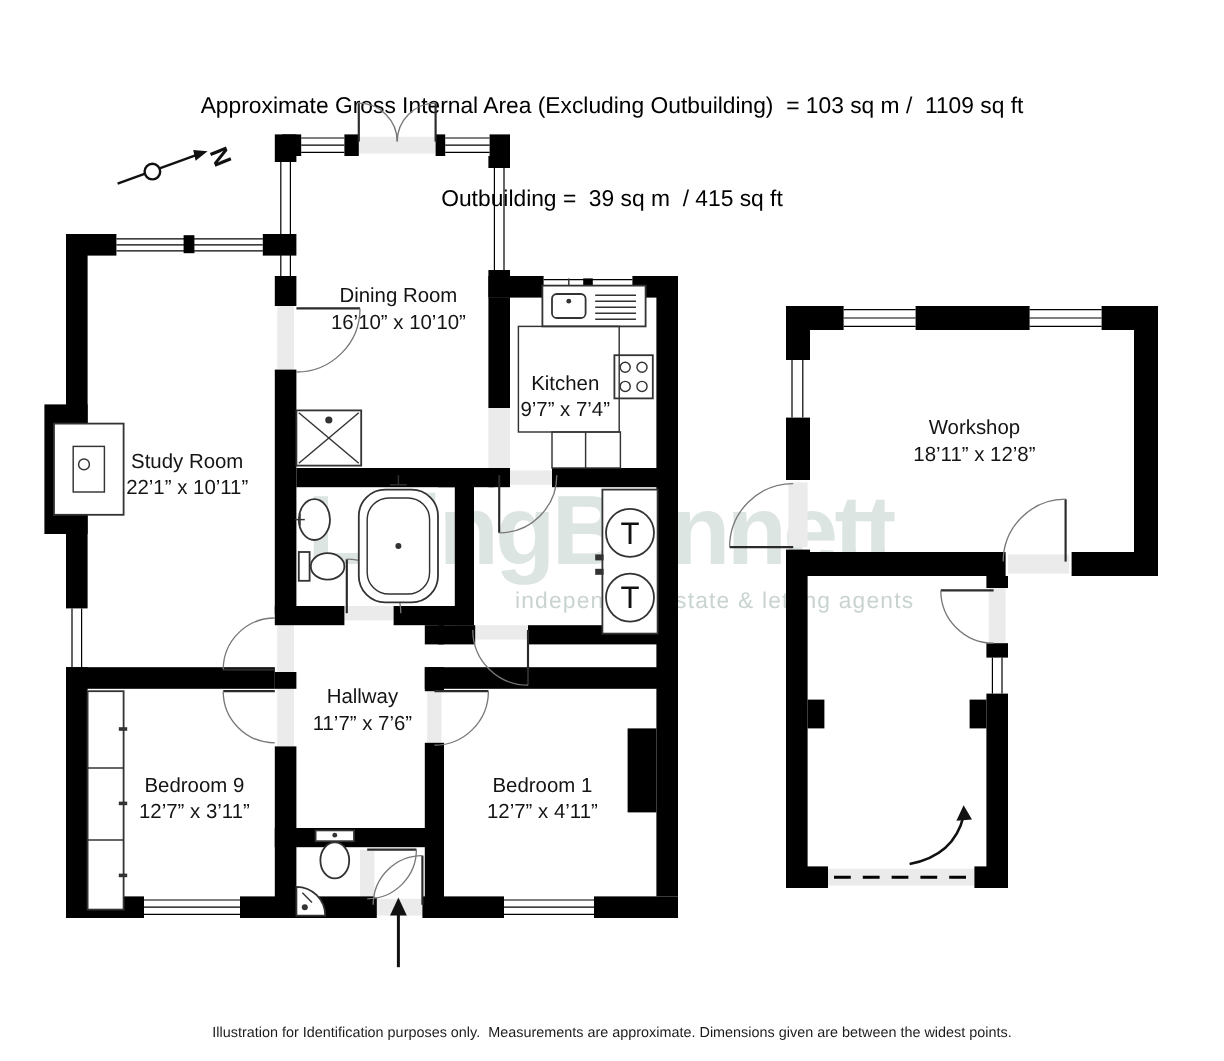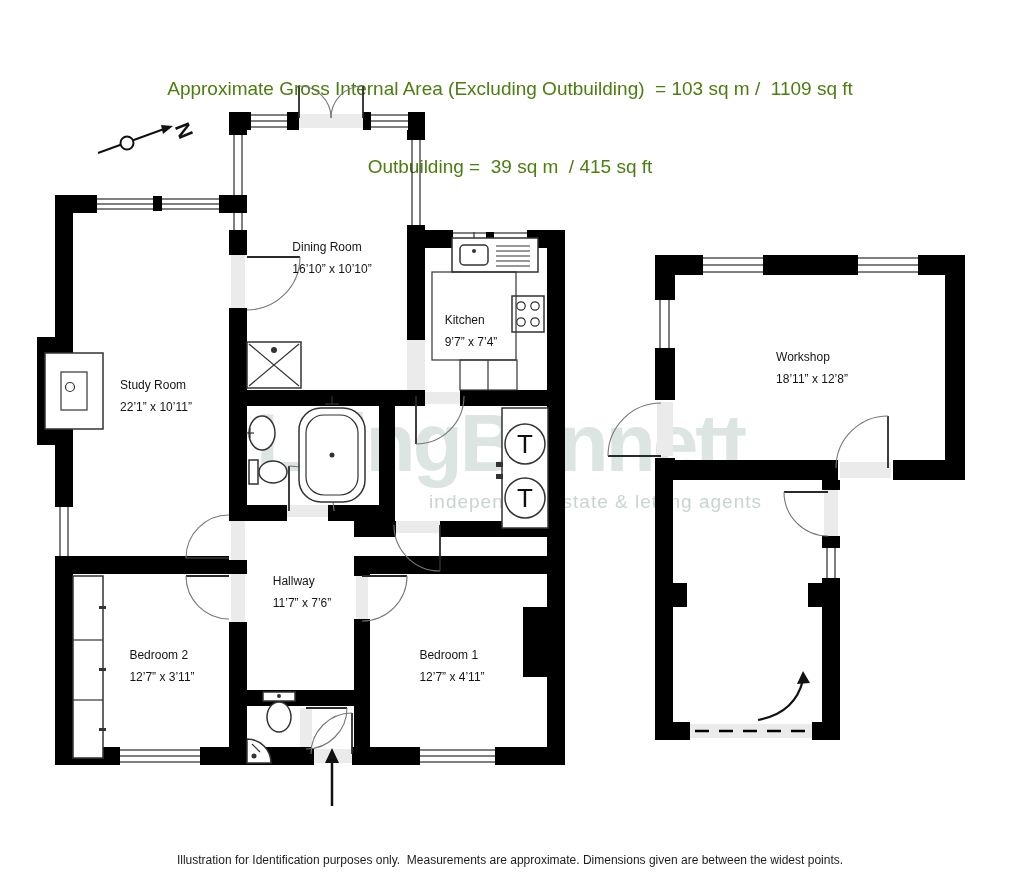--- a/index.html
+++ b/index.html
@@ -1,26 +1,26 @@
 <!DOCTYPE html>
 <html><head>
 <meta charset="utf-8">
 <style>
   html,body{margin:0;padding:0;background:#ffffff;}
   body{width:1020px;height:884px;font-family:"Liberation Sans",sans-serif;}
   .page{position:relative;width:1020px;height:884px;background:#fff;overflow:hidden;}
   .title-block{position:absolute;top:24px;left:0;width:1020px;text-align:center;
-    color:#4d7c0f;font-size:19px;line-height:26px;white-space:pre-wrap;}
+    color:#000000;font-size:19px;line-height:26px;white-space:pre-wrap;}
   .wm-brand{position:absolute;top:402px;left:170px;width:660px;text-align:center;
     font-size:82px;font-weight:700;letter-spacing:-3px;color:#dce5e1;line-height:1;white-space:nowrap;}
   .wm-tag{position:absolute;top:491px;left:400px;width:362px;text-align:right;
     font-size:19px;letter-spacing:1px;color:#c9d4d0;white-space:nowrap;}
   svg.plansvg{position:absolute;left:0;top:0;}
-  .room-label{position:absolute;transform:translateX(-50%);
-    color:#141414;font-size:12px;line-height:22px;white-space:nowrap;}
+  .room-label{position:absolute;transform:translateX(-50%);text-align:center;
+    color:#141414;font-size:17px;line-height:22px;white-space:nowrap;}
   .footer-block{position:absolute;top:815px;left:0;width:1020px;text-align:center;
     color:#1c1c1c;font-size:12px;line-height:18px;white-space:pre-wrap;}
   
   .w{fill:#000;}
   .g{fill:#ebebeb;}
   .fx{fill:#fff;stroke:#333;stroke-width:1.5;}
   .ln{fill:none;stroke:#333;stroke-width:1.2;}
   .win{stroke:#000;stroke-width:1;}
   .door{fill:none;stroke:#777;stroke-width:1.1;}
   .leaf{stroke:#2a2a2a;stroke-width:1.8;}
@@ -363,21 +363,21 @@
   </div>
   <div class="room-label" style="left:156px;top:374px;">
     <div>Study Room</div>
     <div>22’1” x 10’11”</div>
   </div>
   <div class="room-label" style="left:302px;top:570px;">
     <div>Hallway</div>
     <div>11’7” x 7’6”</div>
   </div>
   <div class="room-label" style="left:162px;top:644px;">
-    <div>Bedroom 2</div>
+    <div>Bedroom 9</div>
     <div>12’7” x 3’11”</div>
   </div>
   <div class="room-label" style="left:452px;top:644px;">
     <div>Bedroom 1</div>
     <div>12’7” x 4’11”</div>
   </div>
   <div class="room-label" style="left:812px;top:346px;">
     <div>Workshop</div>
     <div>18’11” x 12’8”</div>
   </div>

